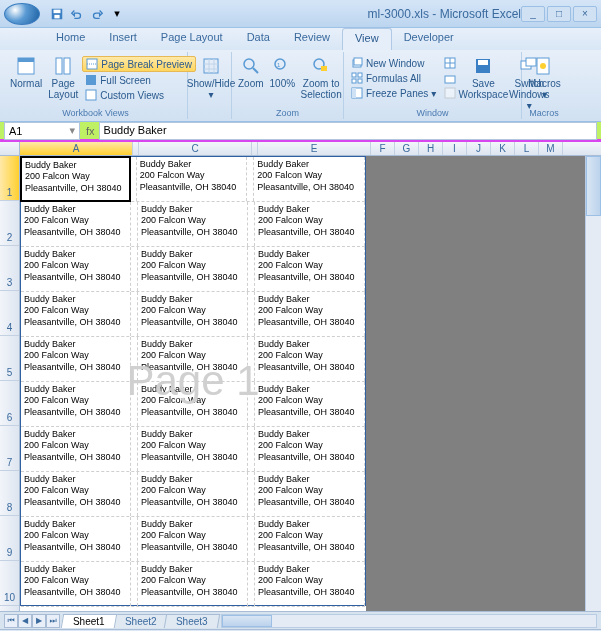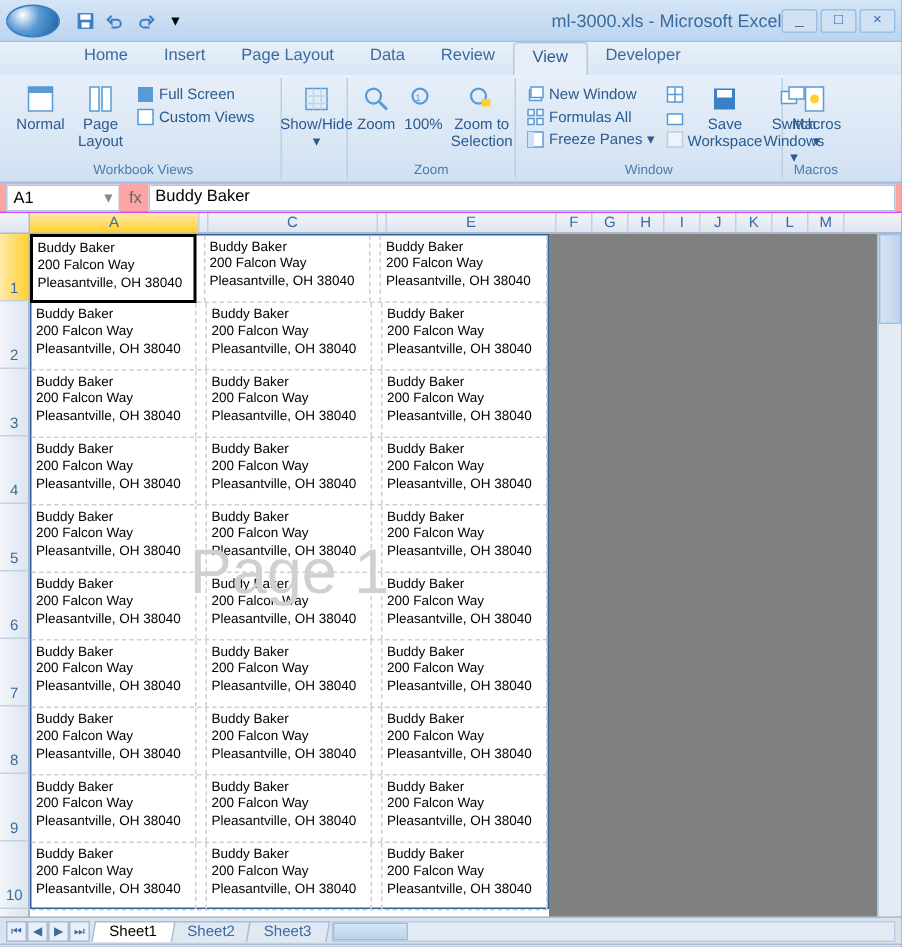--- a/index.html
+++ b/index.html
@@ -18,21 +18,21 @@
 .ribbon{height:72px;background:linear-gradient(#e7eff9,#d1e1f2);border-bottom:1px solid #9cc0e5;display:flex;padding:2px 4px}
 .rgroup{border-right:1px solid #b8d0e8;padding:2px 4px;display:flex;flex-direction:column;justify-content:space-between;position:relative}
 .rgroup-label{font-size:9px;color:#4a7ab0;text-align:center;position:absolute;bottom:1px;left:0;right:0}
 .rgroup-content{display:flex;gap:2px;flex:1}
 .rbig{width:38px;display:flex;flex-direction:column;align-items:center;justify-content:flex-start;padding:2px;border-radius:3px;font-size:10px;color:#2a5a8e;text-align:center;line-height:1.1}
 .rbig svg,.rbig .ico{width:20px;height:20px;margin-bottom:2px}
 .rsmall-col{display:flex;flex-direction:column;gap:1px;justify-content:flex-start;padding-top:2px}
 .rsmall{display:flex;align-items:center;gap:3px;font-size:10px;color:#2a5a8e;padding:1px 3px;border-radius:2px;white-space:nowrap}
 .rsmall.active{background:linear-gradient(#ffe9a8,#ffd65e);border:1px solid #e6b955}
 .rsmall svg{width:12px;height:12px;flex-shrink:0}
-.formula-bar{height:20px;background:#fca5a5;border-bottom:1px solid #d946ef;display:flex;align-items:center}
+.formula-bar{height:20px;background:#bef264;border-bottom:3px solid #d946ef;display:flex;align-items:center}
 .name-box{width:76px;height:18px;background:#fff;border:1px solid #b0c5de;margin-left:4px;padding:1px 4px;font-size:11px;display:flex;align-items:center;justify-content:space-between}
 .fx-area{display:flex;align-items:center;gap:4px;margin-left:6px;flex:1}
 .fx-lbl{color:#666;font-size:11px}
 .fx-input{flex:1;background:#fff;border:1px solid #b0c5de;height:18px;padding:1px 4px;font-size:11px;margin-right:4px}
 .sheet-area{position:relative;height:469px;background:#808080;display:flex}
 .col-headers{height:14px;display:flex;background:linear-gradient(#f2f5fa,#dde5f0);border-bottom:1px solid #a8bdd5}
 .corner{width:20px;border-right:1px solid #a8bdd5;background:linear-gradient(#f2f5fa,#dde5f0)}
 .ch{border-right:1px solid #c4d1e2;display:flex;align-items:center;justify-content:center;font-size:10px;color:#3a6a9e}
 .ch.sel{background:linear-gradient(#ffe9a8,#ffd030)}
 .grid-body{display:flex;height:455px}
@@ -115,20 +115,27 @@
         </div>
       <div class="rbig">
           <div class="ico"><svg viewBox="0 0 20 20">
               <rect x="3" y="2" width="6" height="16" fill="#fff" stroke="#5a9ad4"></rect>
               <rect x="11" y="2" width="6" height="16" fill="#fff" stroke="#5a9ad4"></rect>
             </svg></div>
           <span>Page
 Layout</span>
         </div>
       <div class="rsmall-col">
+        <div class="rsmall active">
+            <svg viewBox="0 0 12 12">
+              <rect x="1" y="1" width="10" height="10" fill="#fff" stroke="#5a9ad4"></rect>
+              <line x1="1" y1="6" x2="11" y2="6" stroke="#5a9ad4" stroke-dasharray="1"></line>
+            </svg>
+            <span>Page Break Preview</span>
+          </div>
         <div class="rsmall">
             <svg viewBox="0 0 12 12">
               <rect x="1" y="1" width="10" height="10" fill="#5a9ad4"></rect>
             </svg>
             <span>Full Screen</span>
           </div>
         <div class="rsmall">
             <svg viewBox="0 0 12 12">
               <rect x="1" y="1" width="10" height="10" fill="#fff" stroke="#5a9ad4"></rect>
             </svg>

